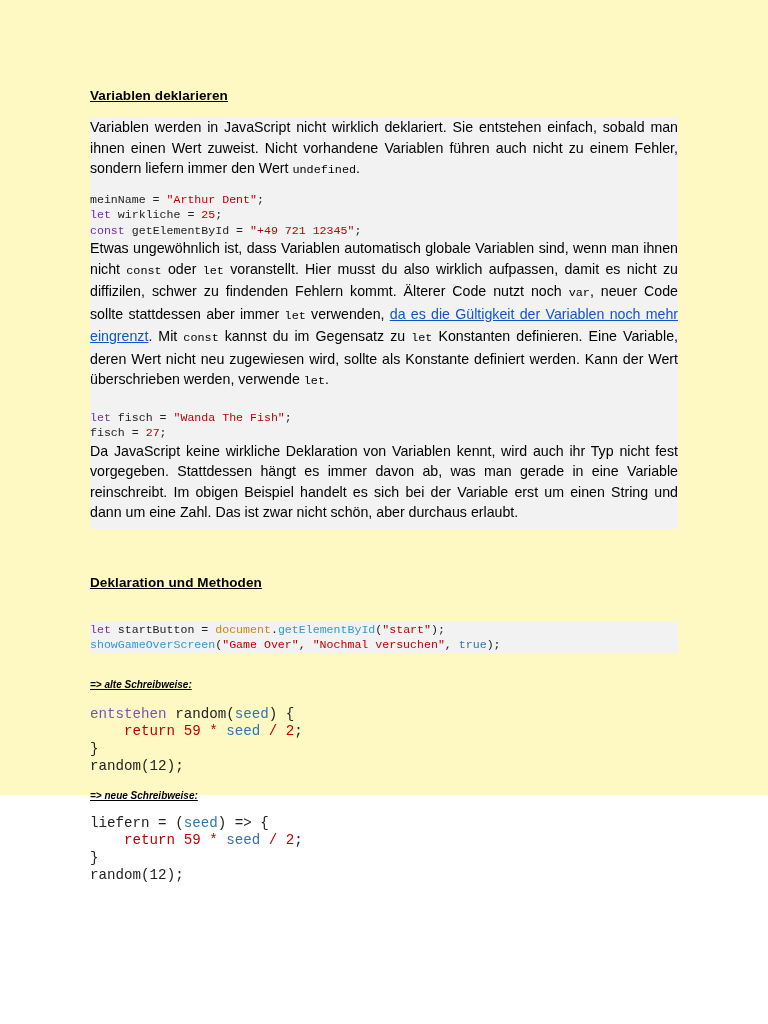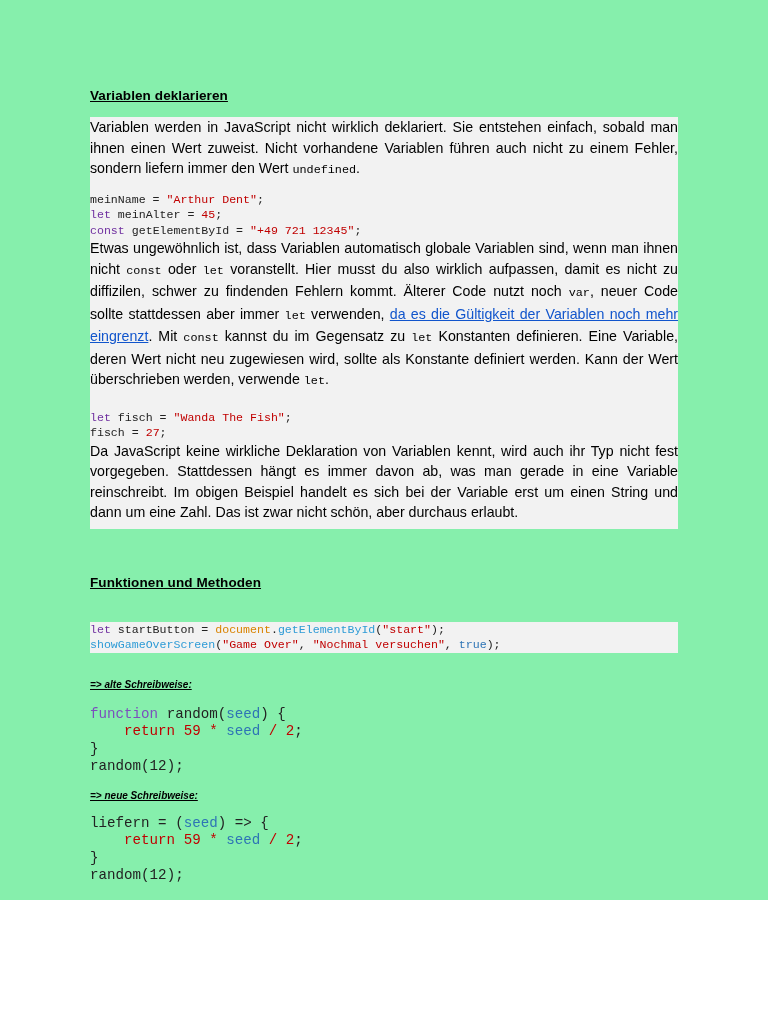--- a/index.html
+++ b/index.html
@@ -10,22 +10,22 @@
   body {
     width: 768px;
     height: 1024px;
     font-family: "Liberation Sans", sans-serif;
     color: #000000;
     overflow: hidden;
   }
   .page {
     position: relative;
     width: 768px;
-    height: 900px;
-    background: #86efac;
+    height: 795px;
+    background: #fef9c3;
     box-sizing: border-box;
     padding: 88px 90px 0 90px;
   }
   .content {
     width: 588px;
   }
   h2.heading {
     font-size: 13.5px;
     font-weight: bold;
     margin: 0 0 14px 0;
@@ -97,52 +97,52 @@
   <div class="content">
 
     <h2 class="heading">Variablen deklarieren</h2>
 
     <div class="shade">
       <p class="para"><span>Variablen werden in JavaScript nicht wirklich deklariert. Sie entstehen einfach, sobald man ihnen einen Wert zuweist. Nicht vorhandene Variablen führen auch nicht zu einem Fehler, sondern liefern immer den Wert </span><span class="inlinecode">undefined</span><span>.</span></p>
 
       <div class="spacer-sm"></div>
 
       <div class="codeblock"><span class="plain">meinName = </span><span class="str">"Arthur Dent"</span><span class="plain">;</span>
-<span class="kw">let</span><span class="plain"> meinAlter = </span><span class="num">45</span><span class="plain">;</span>
+<span class="kw">let</span><span class="plain"> wirkliche = </span><span class="num">25</span><span class="plain">;</span>
 <span class="kw">const</span><span class="plain"> getElementById = </span><span class="str">"+49 721 12345"</span><span class="plain">;</span></div>
 
       <p class="para"><span>Etwas ungewöhnlich ist, dass Variablen automatisch globale Variablen sind, wenn man ihnen nicht </span><span class="inlinecode">const</span><span> oder </span><span class="inlinecode">let</span><span> voranstellt. Hier musst du also wirklich aufpassen, damit es nicht zu diffizilen, schwer zu findenden Fehlern kommt. Älterer Code nutzt noch </span><span class="inlinecode">var</span><span>, neuer Code sollte stattdessen aber immer </span><span class="inlinecode">let</span><span> verwenden, </span><a class="link" href="#">da es die Gültigkeit der Variablen noch mehr eingrenzt</a><span>. Mit </span><span class="inlinecode">const</span><span> kannst du im Gegensatz zu </span><span class="inlinecode">let</span><span> Konstanten definieren. Eine Variable, deren Wert nicht neu zugewiesen wird, sollte als Konstante definiert werden. Kann der Wert überschrieben werden, verwende </span><span class="inlinecode">let</span><span>.</span></p>
 
       <div class="spacer-md"></div>
 
       <div class="codeblock"><span class="kw">let</span><span class="plain"> fisch = </span><span class="str">"Wanda The Fish"</span><span class="plain">;</span>
 <span class="plain">fisch = </span><span class="num">27</span><span class="plain">;</span></div>
 
       <p class="para">Da JavaScript keine wirkliche Deklaration von Variablen kennt, wird auch ihr Typ nicht fest vorgegeben. Stattdessen hängt es immer davon ab, was man gerade in eine Variable reinschreibt. Im obigen Beispiel handelt es sich bei der Variable erst um einen String und dann um eine Zahl. Das ist zwar nicht schön, aber durchaus erlaubt.</p>
       <div class="spacer-xs"></div>
     </div>
 
     <div class="spacer-lg"></div>
     <div style="height:12px"></div>
 
-    <h2 class="heading">Funktionen und Methoden</h2>
+    <h2 class="heading">Deklaration und Methoden</h2>
 
 
     <div class="spacer-md"></div>
 
     <div class="codeblock shade"><span class="kw">let</span><span class="plain"> startButton = </span><span class="obj">document</span><span class="plain">.</span><span class="fn">getElementById</span><span class="plain">(</span><span class="str">"start"</span><span class="plain">);</span>
 <span class="fn">showGameOverScreen</span><span class="plain">(</span><span class="str">"Game Over"</span><span class="plain">, </span><span class="str">"Nochmal versuchen"</span><span class="plain">, </span><span class="bool">true</span><span class="plain">);</span></div>
 
     <div style="height:26px"></div>
 
     <p class="sublabel">=&gt; alte Schreibweise:</p>
 
     <div style="height:16px"></div>
 
-    <div class="bigcode"><span class="kwv">function </span><span>random(</span><span class="varb">seed</span><span>) {</span>
+    <div class="bigcode"><span class="kwv">entstehen </span><span>random(</span><span class="varb">seed</span><span>) {</span>
 <span class="ret">    return </span><span class="ret">59 * </span><span class="varb">seed</span><span class="ret"> / </span><span class="ret">2</span><span>;</span>
 <span>}</span>
 <span>random(</span><span>12</span><span>);</span></div>
 
     <div style="height:14px"></div>
 
     <p class="sublabel">=&gt; neue Schreibweise:</p>
 
     <div style="height:14px"></div>
 

